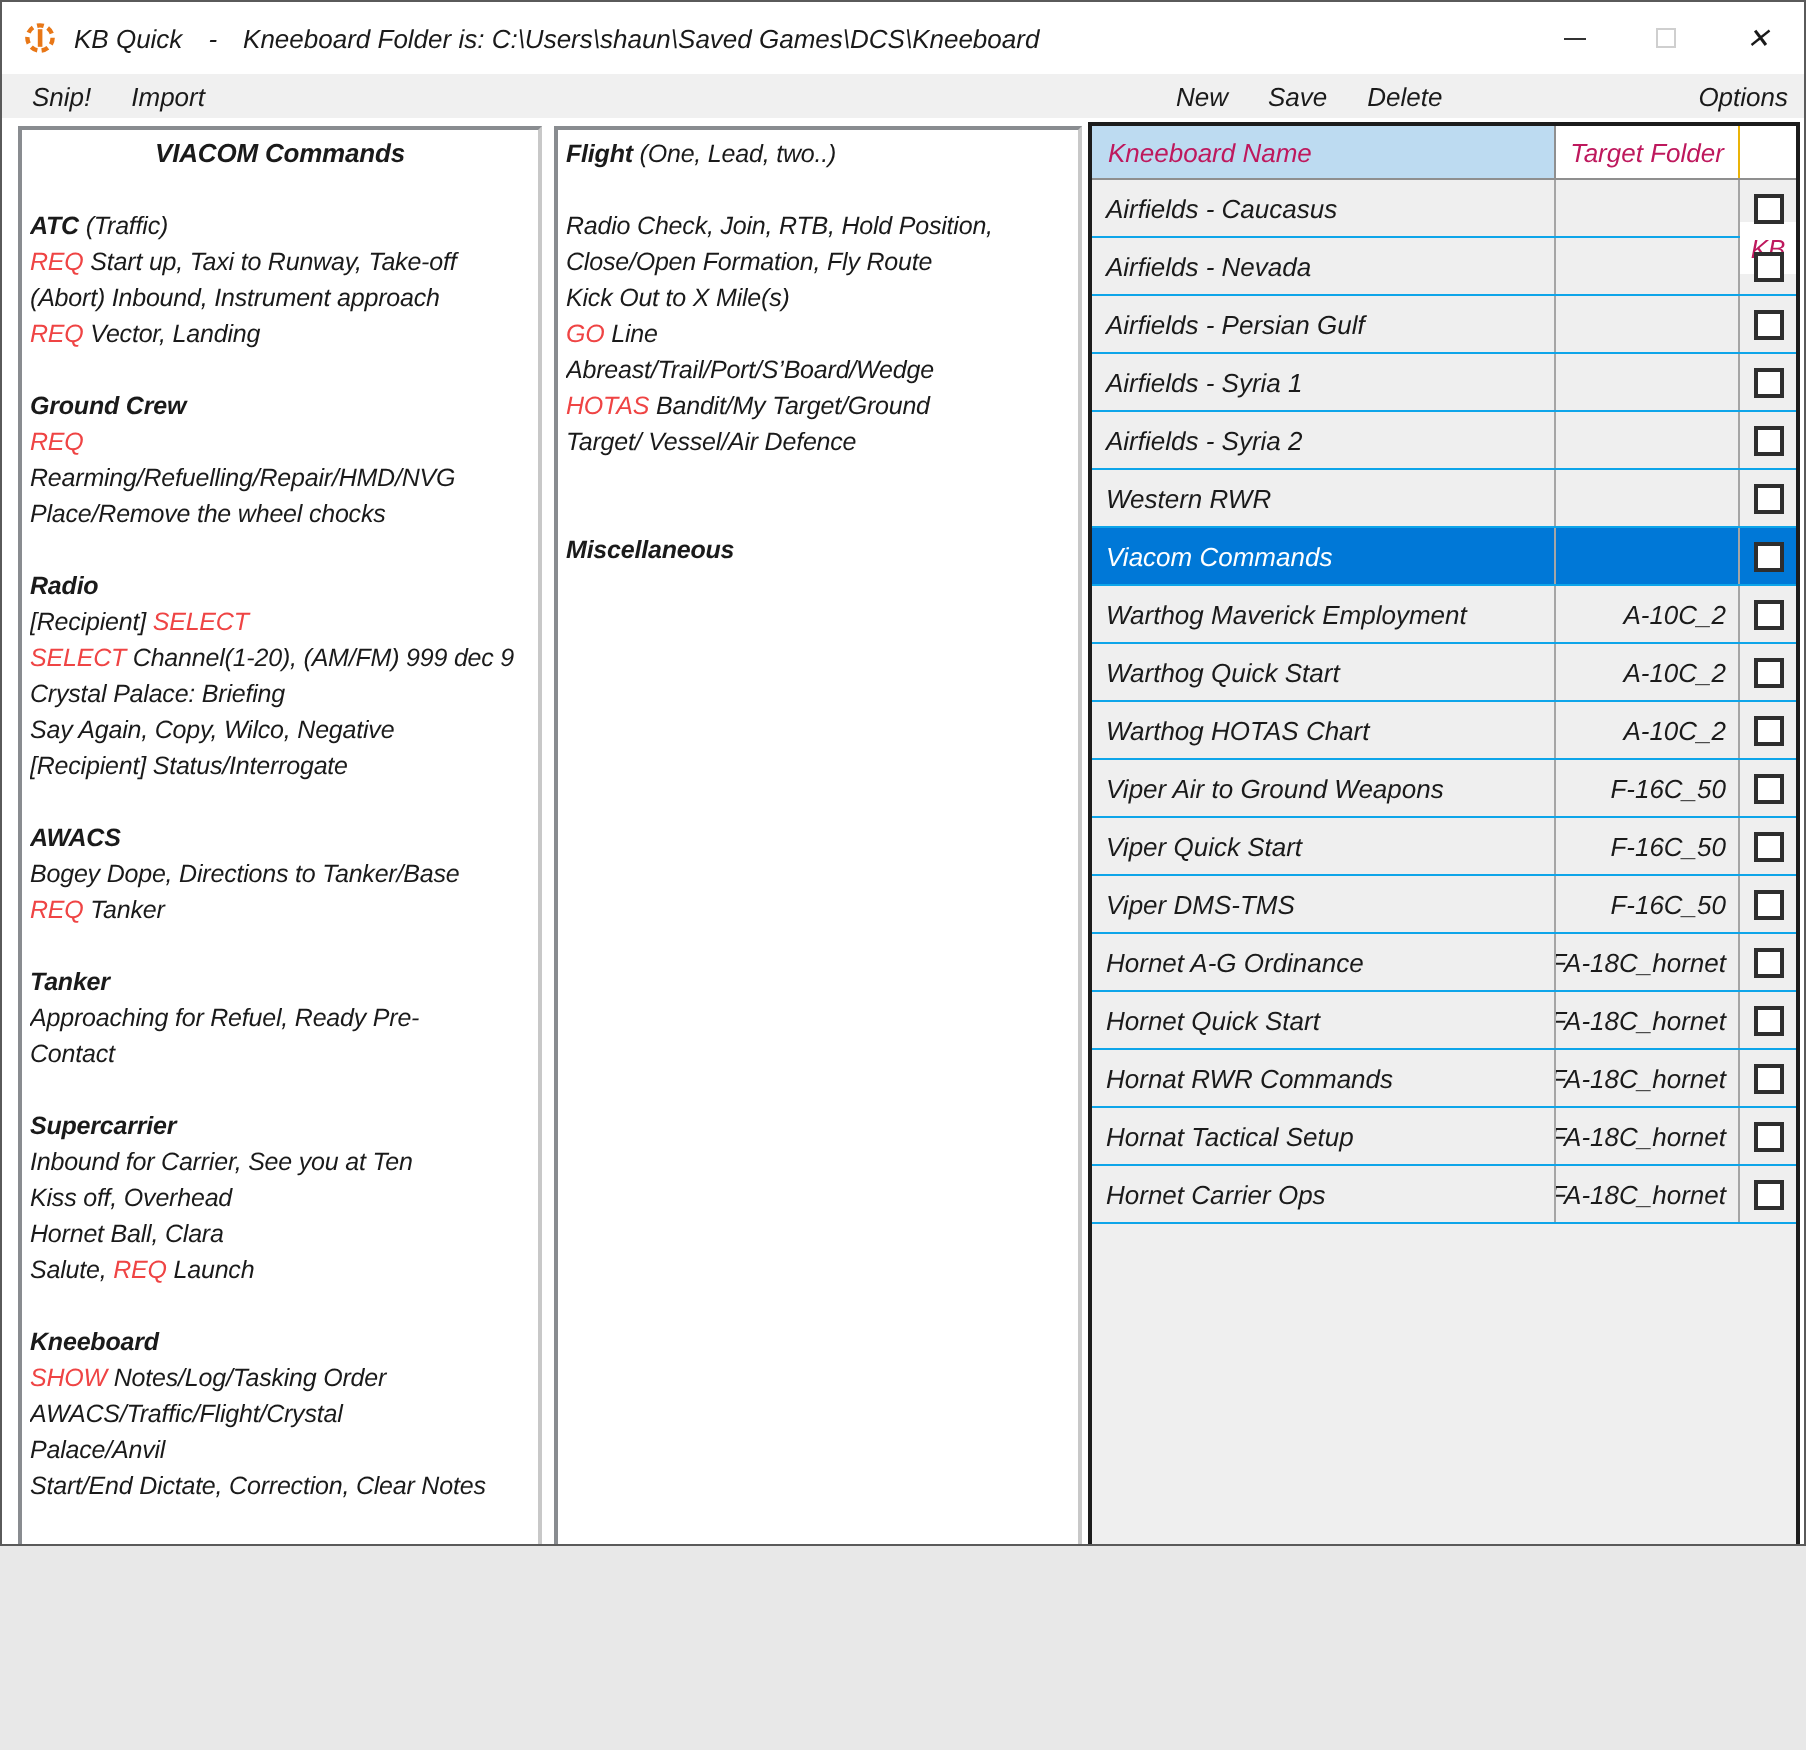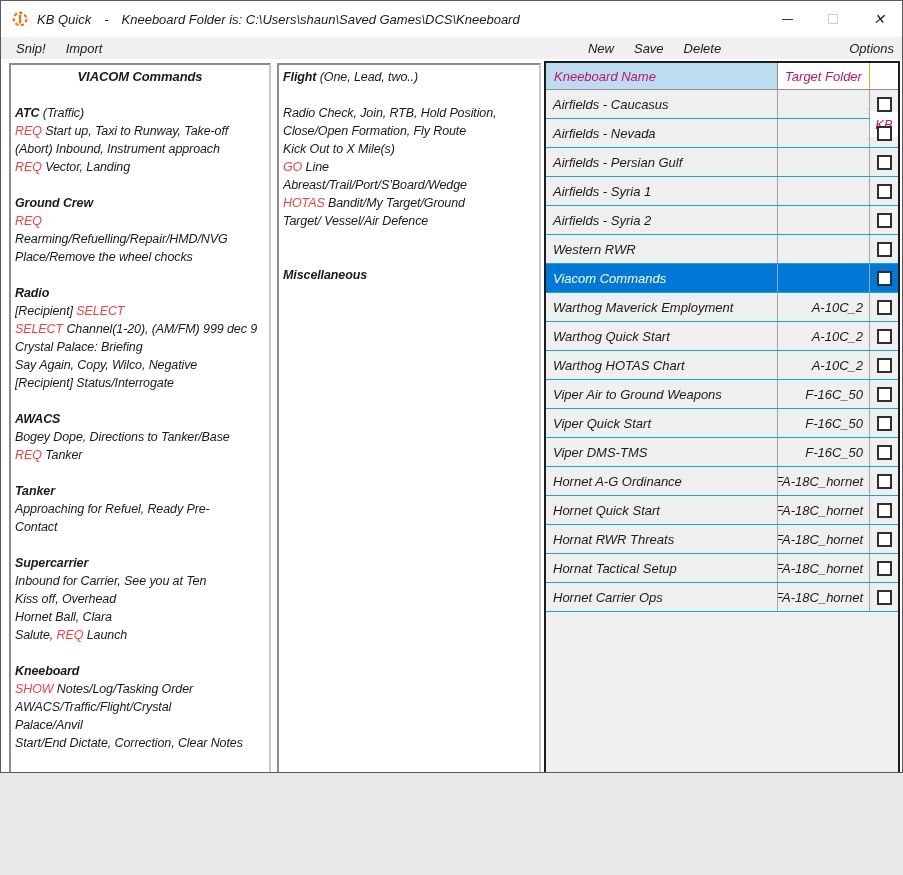--- a/index.html
+++ b/index.html
@@ -278,21 +278,21 @@
             </div>
           </div>
           <div class="trow">
             <div class="td name">Hornet Quick Start</div>
             <div class="td folder">FA-18C_hornet</div>
             <div class="td kb">
               <span class="cb"></span>
             </div>
           </div>
           <div class="trow">
-            <div class="td name">Hornat RWR Threats</div>
+            <div class="td name">Hornat RWR Commands</div>
             <div class="td folder">FA-18C_hornet</div>
             <div class="td kb">
               <span class="cb"></span>
             </div>
           </div>
           <div class="trow">
             <div class="td name">Hornat Tactical Setup</div>
             <div class="td folder">FA-18C_hornet</div>
             <div class="td kb">
               <span class="cb"></span>

